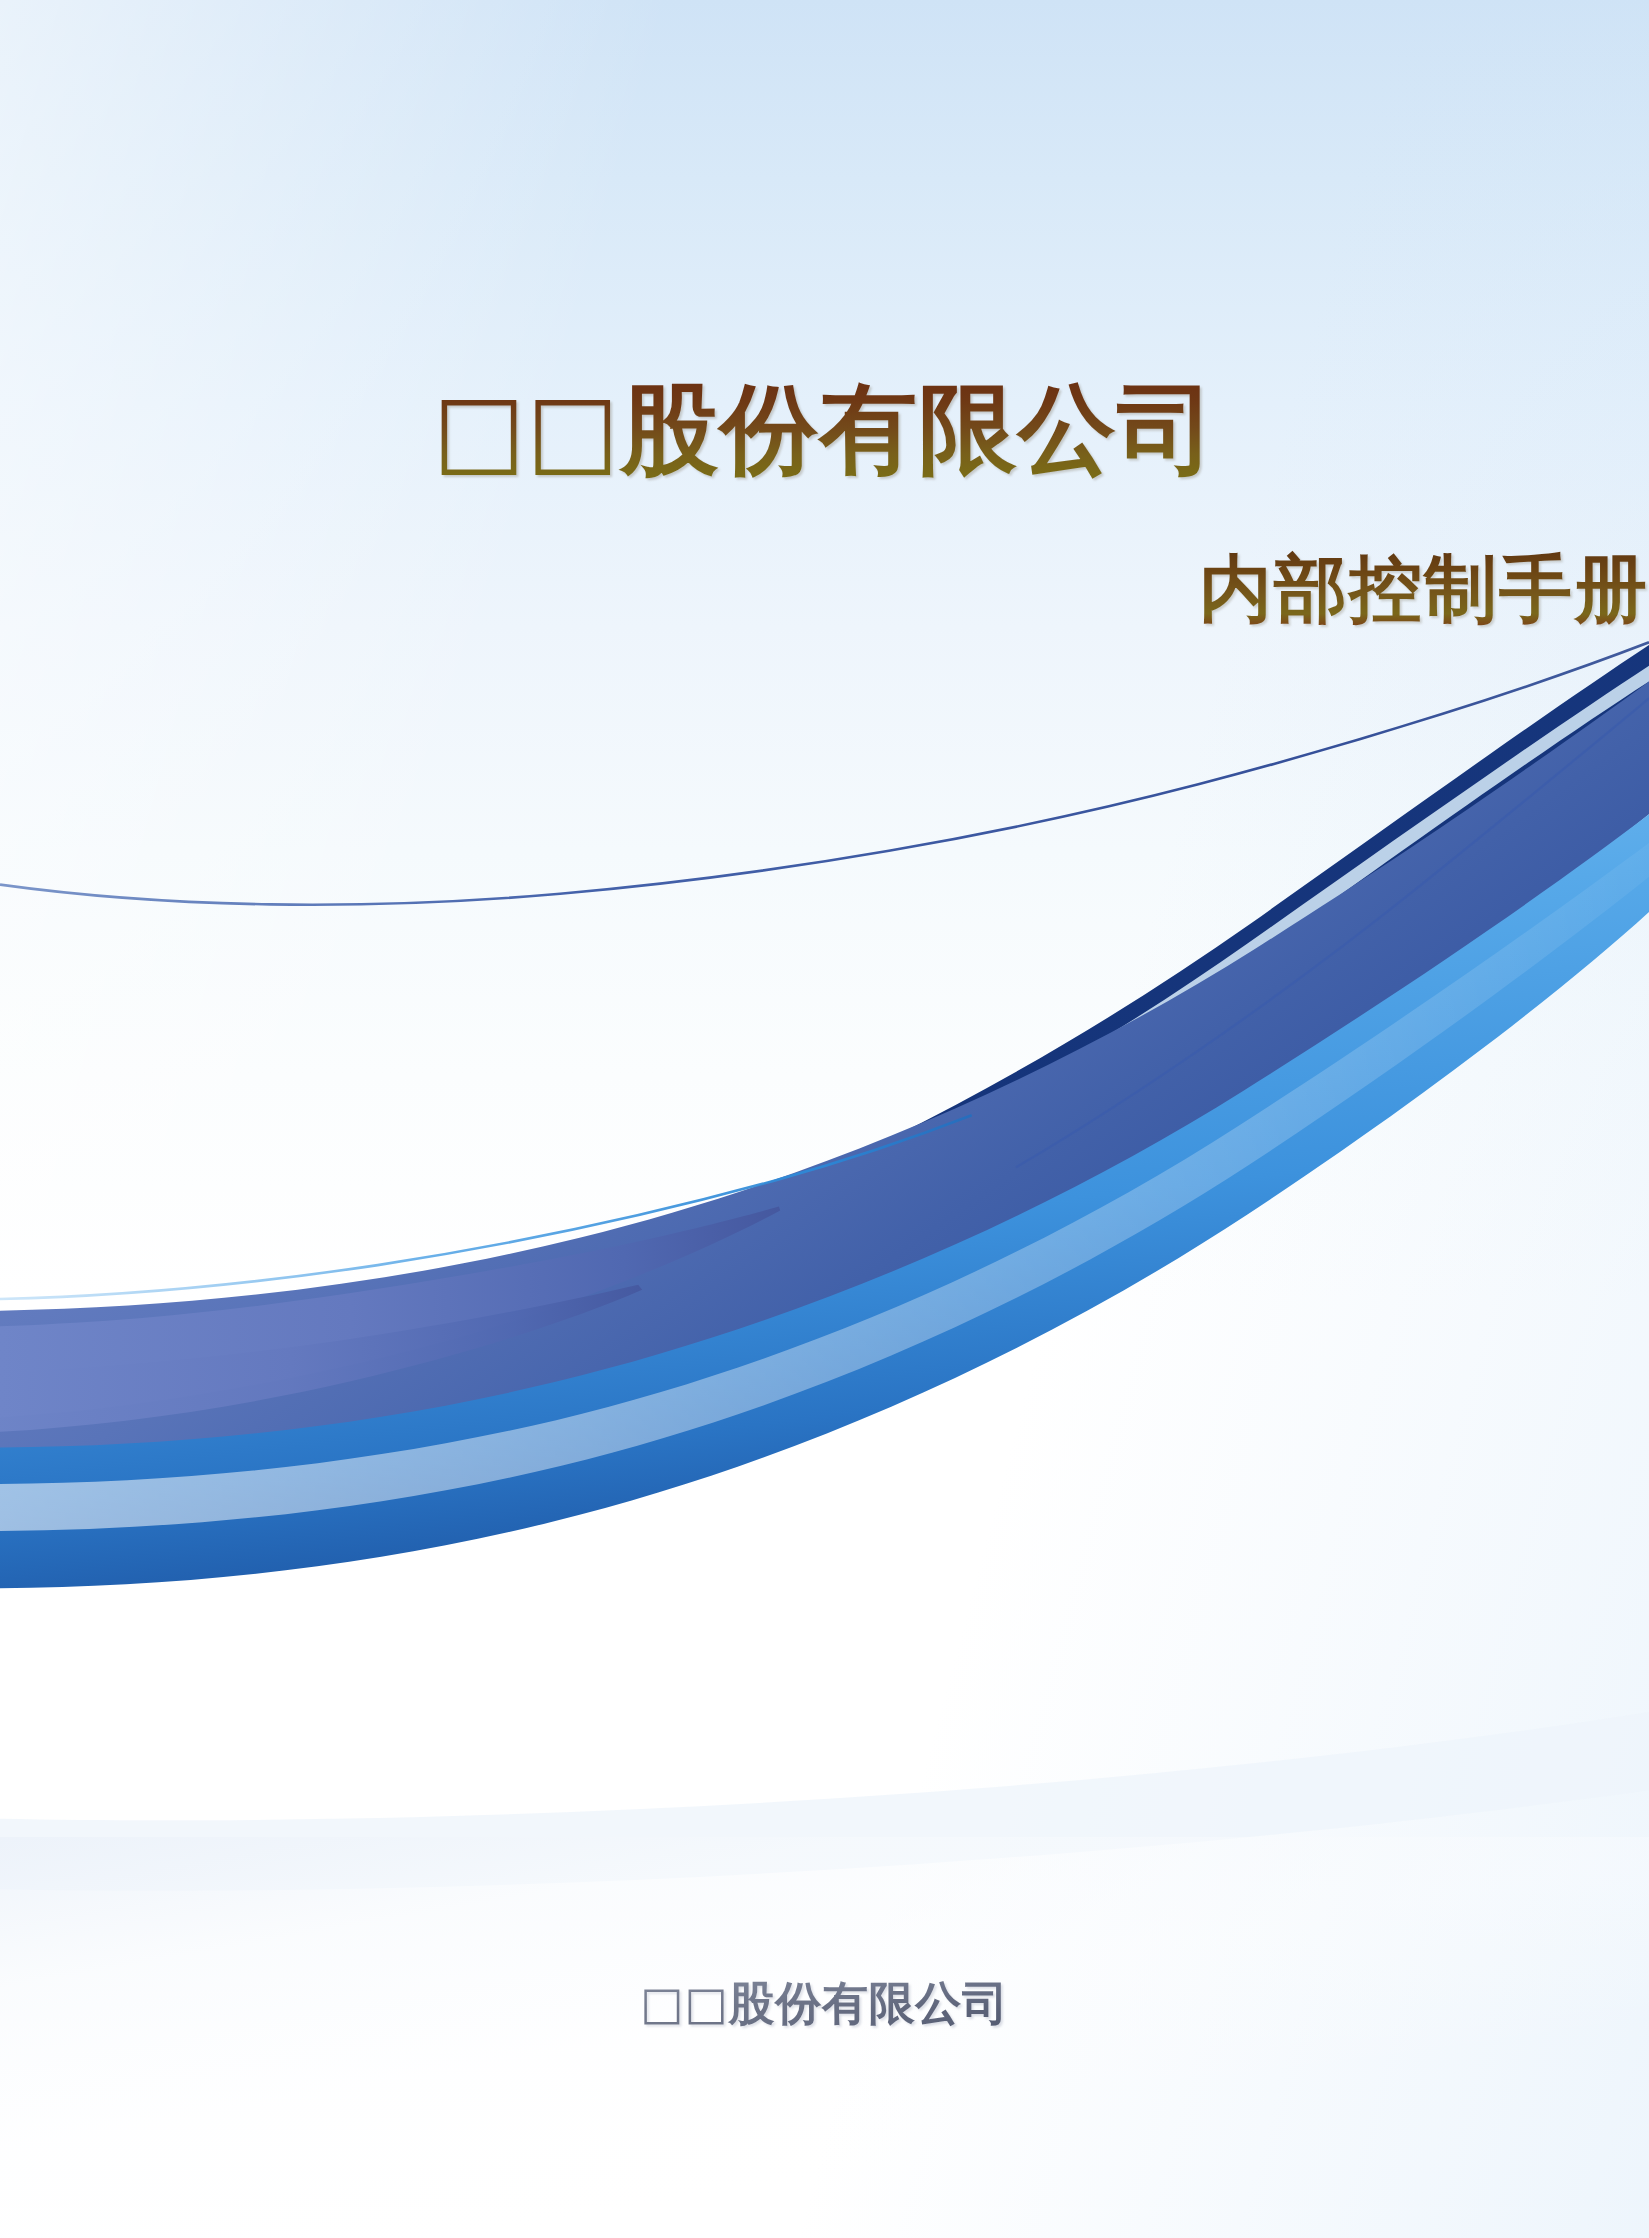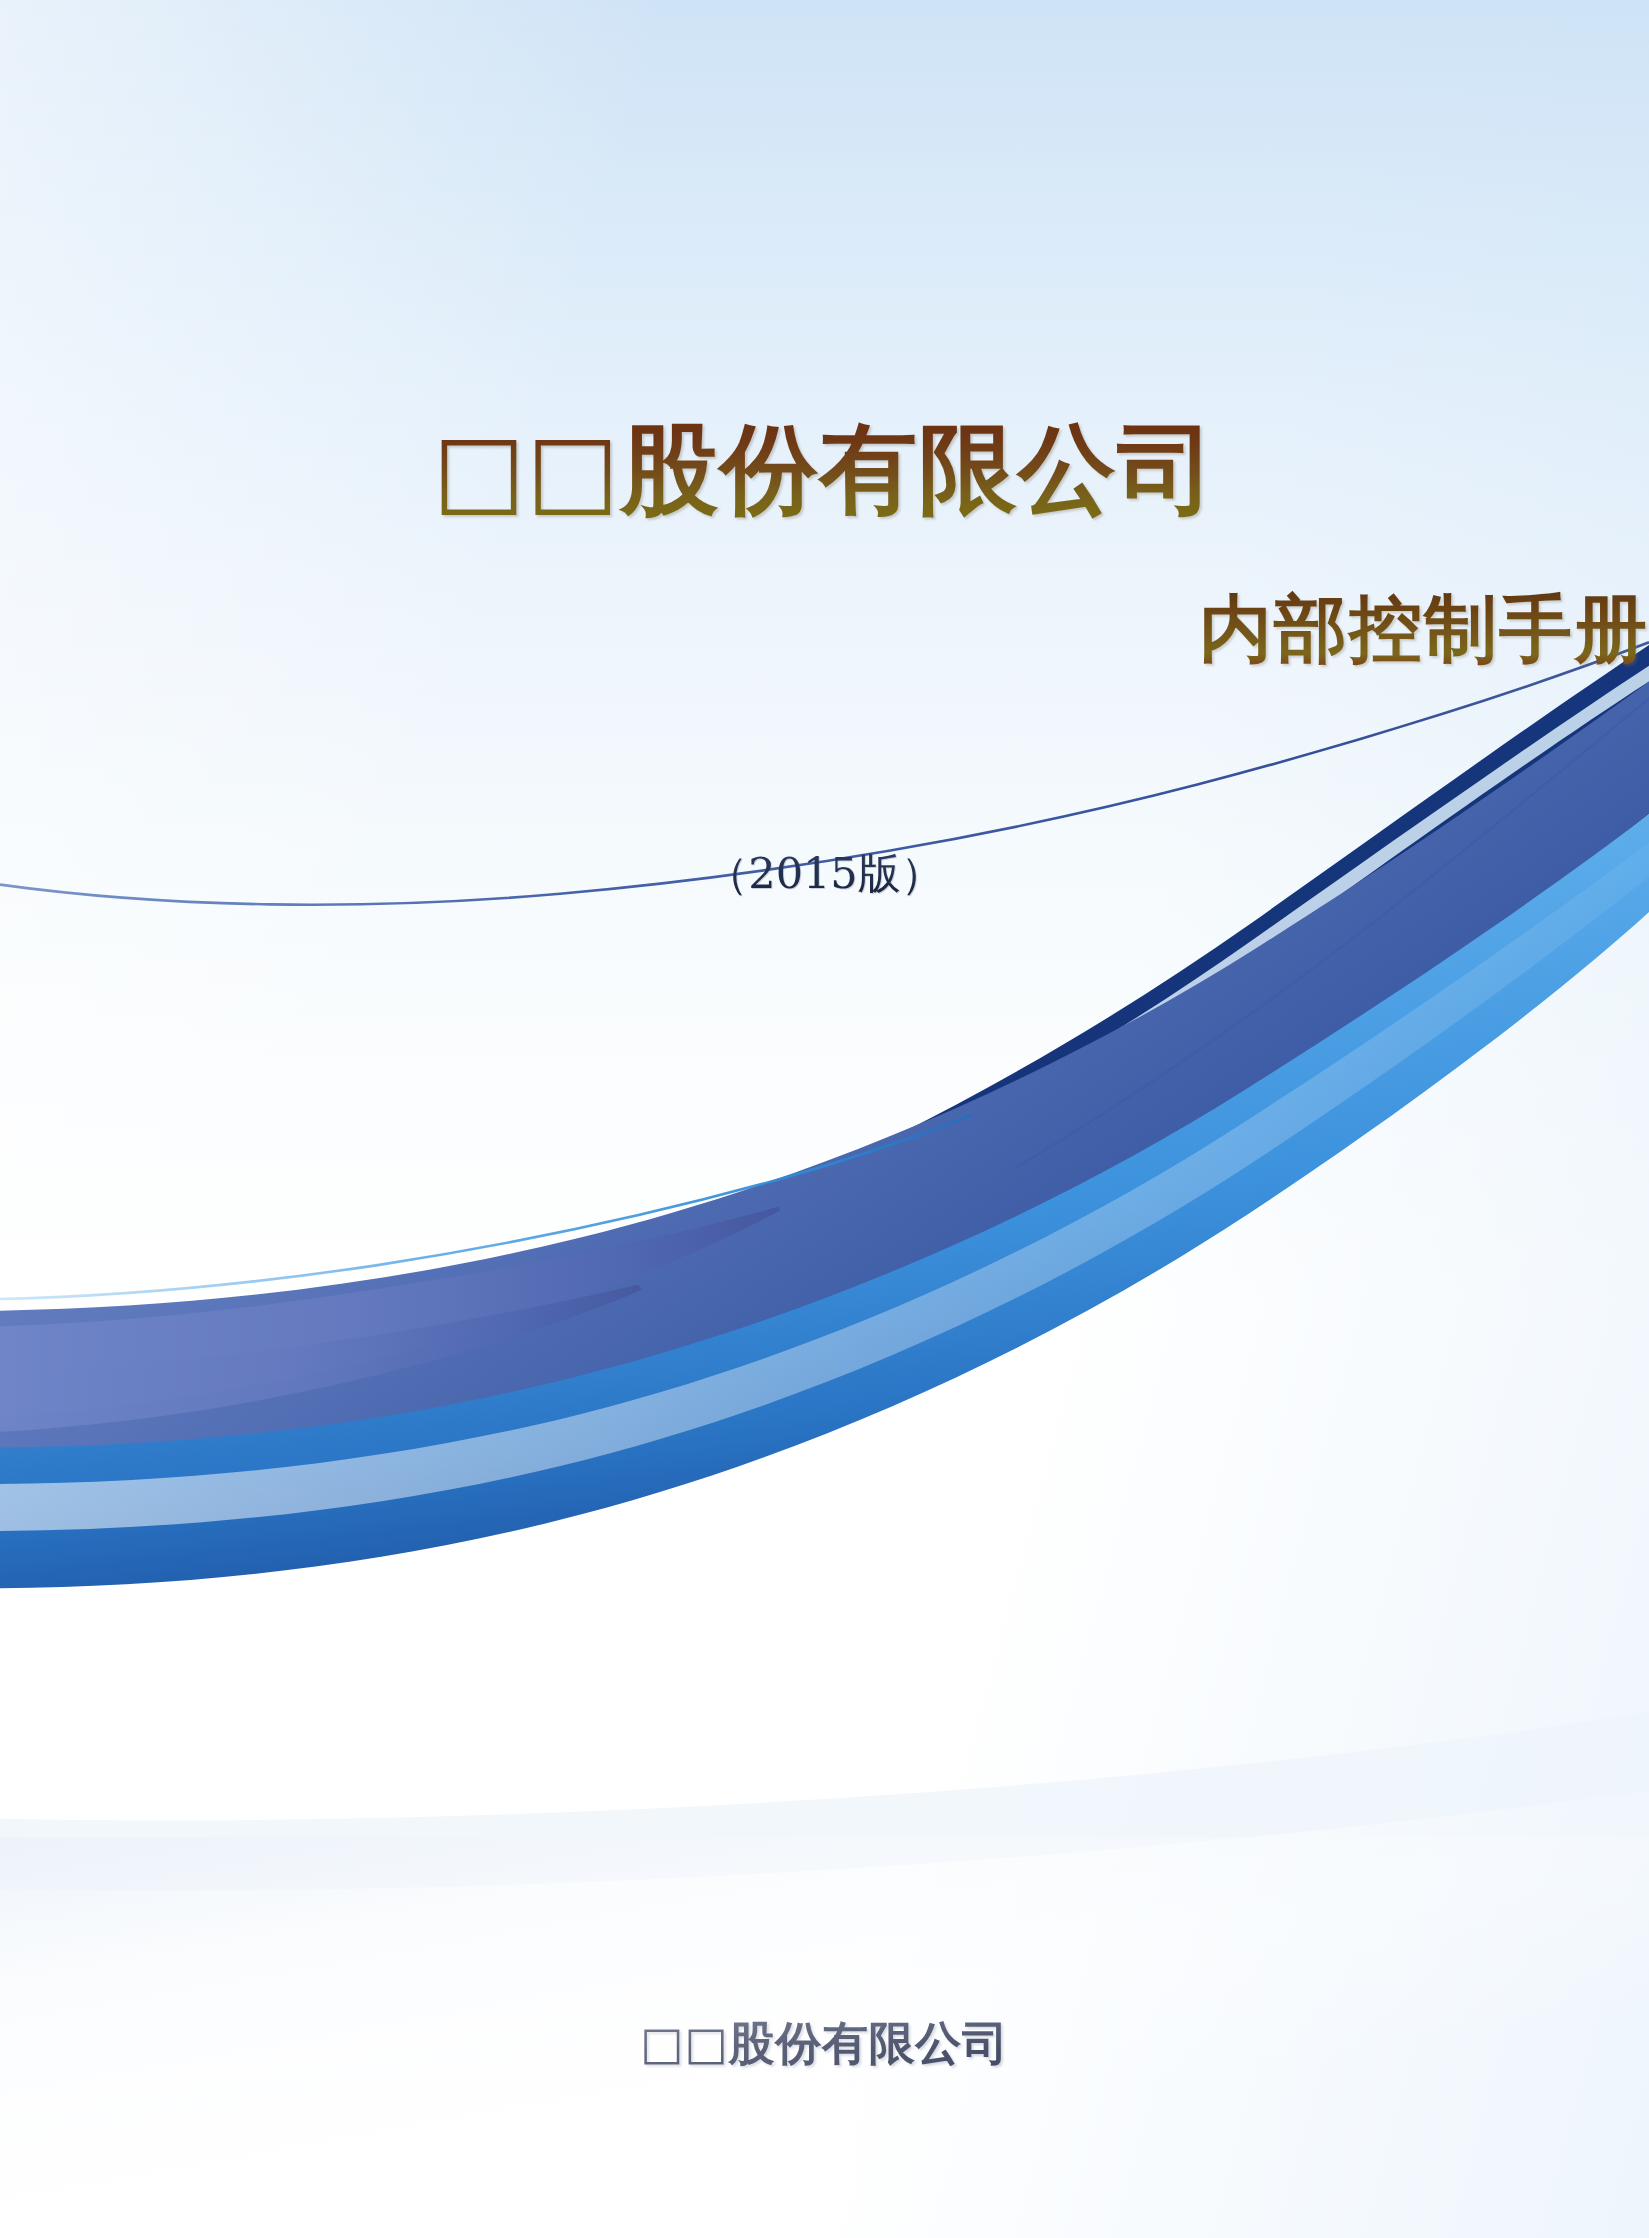--- a/index.html
+++ b/index.html
@@ -64,21 +64,20 @@
     top: 0;
     width: 1649px;
     height: 2239px;
     pointer-events: none;
   }
 
   
   .text-layer {
     position: absolute;
     inset: 0;
-    margin-top: 40px;
   }
 
   .company-title {
     position: absolute;
     left: 0;
     right: 0;
     top: 375px;
     text-align: center;
     font-family: "DejaVu Sans", "Liberation Sans", sans-serif;
     font-size: 98px;
@@ -368,21 +367,20 @@
              C910,2788 400,2800 0,2792
              Z"></path>
   </svg>
 
   <div class="text-layer">
 
     <div class="company-title">□□股份有限公司</div>
 
     <div class="manual-title">内部控制手册</div>
 
-    <div class="version-line">（2015版）</div>
 
     <div class="footer-company">□□股份有限公司</div>
 
   </div>
 
   <div class="bg-bottom-tint"></div>
 
 </div>
 
 

